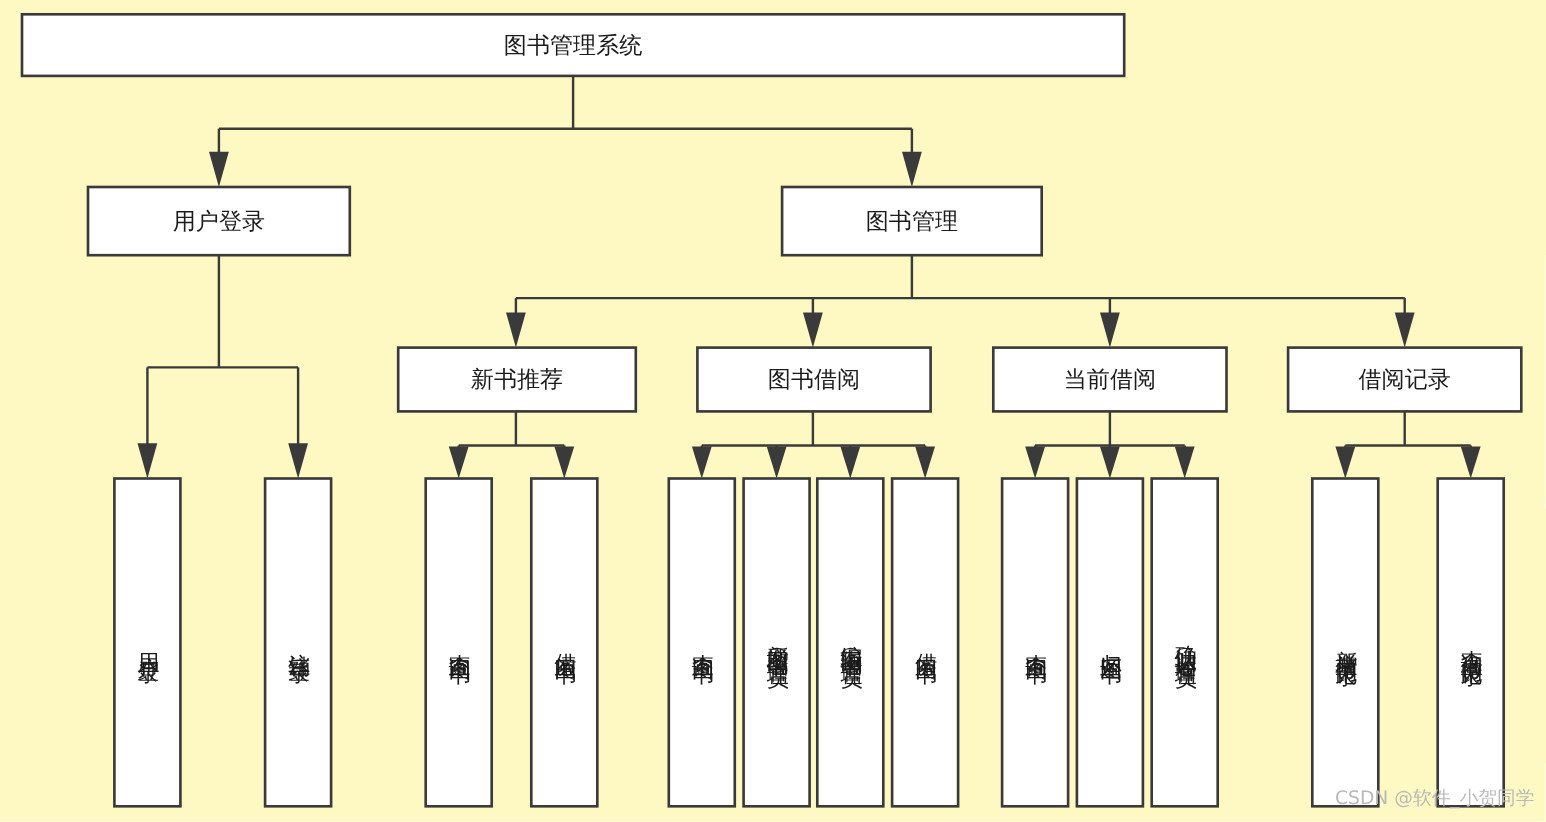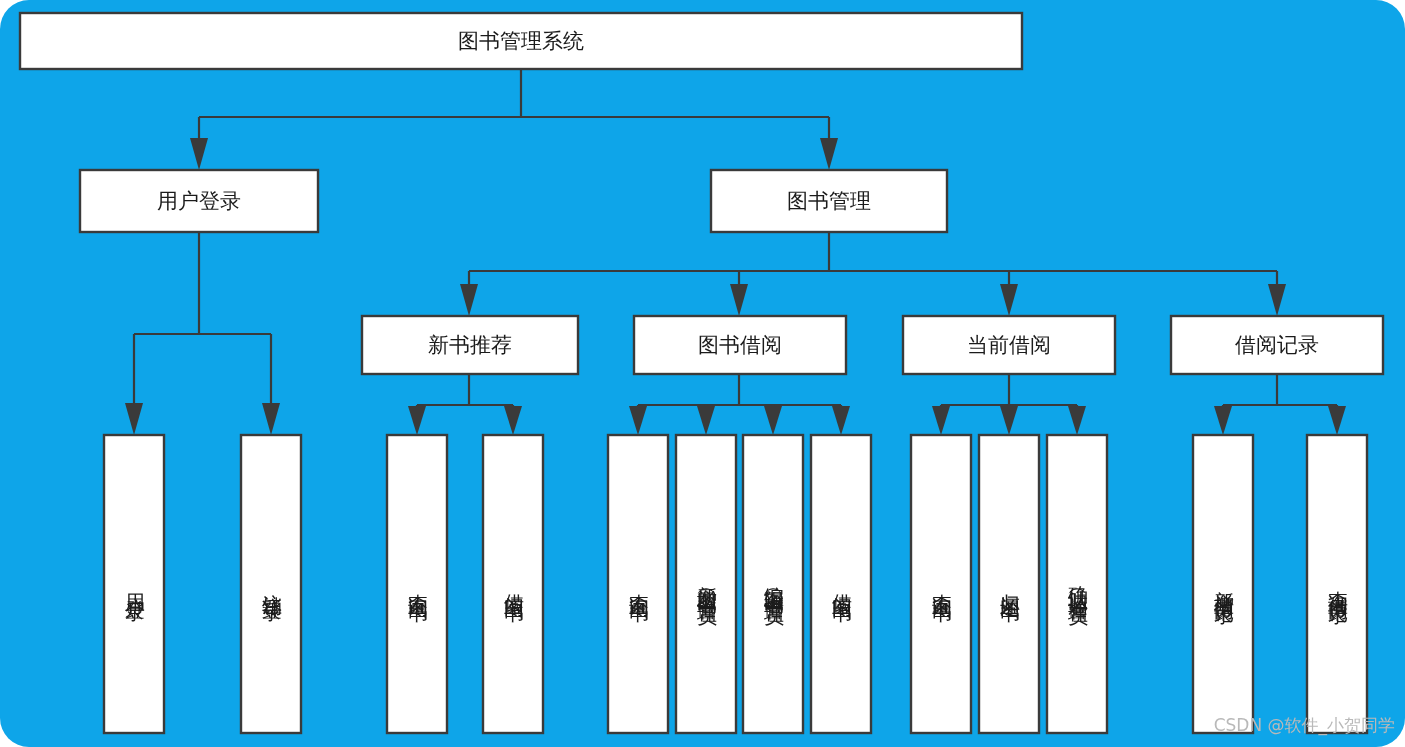--- a/index.html
+++ b/index.html
@@ -8,23 +8,22 @@
     padding: 0;
     background: #ffffff;
   }
   body {
     font-family: "DejaVu Sans", "Liberation Sans", sans-serif;
   }
   #diagram-root {
     position: relative;
     width: 1405px;
     height: 747px;
-    background: #0ea5e9;
+    background: #fef9c3;
     overflow: hidden;
-    border-radius: 29px;
   }
   svg#flow-svg {
     position: absolute;
     left: 0;
     top: 0;
     width: 1405px;
     height: 747px;
     display: block;
   }
   .node-box {

